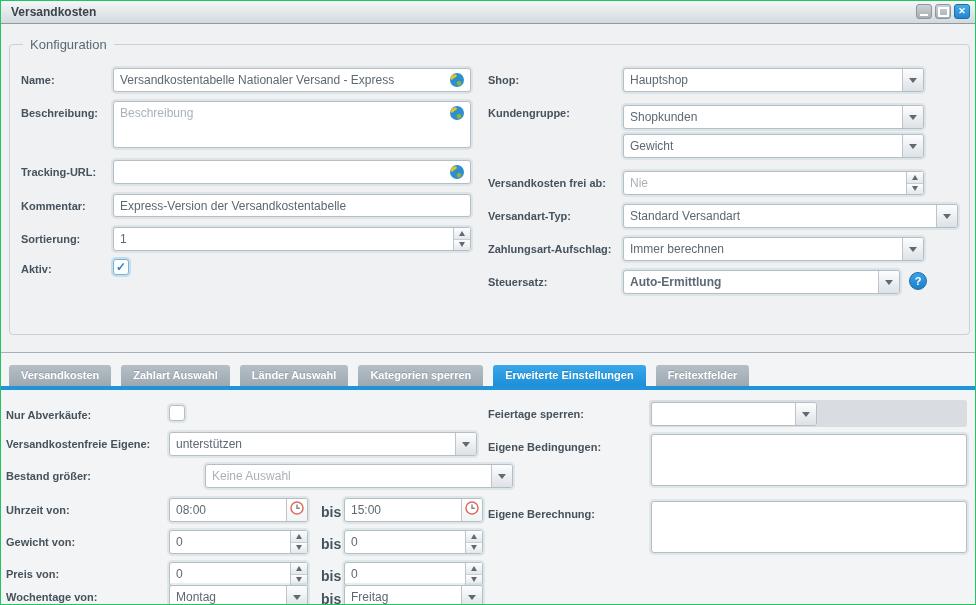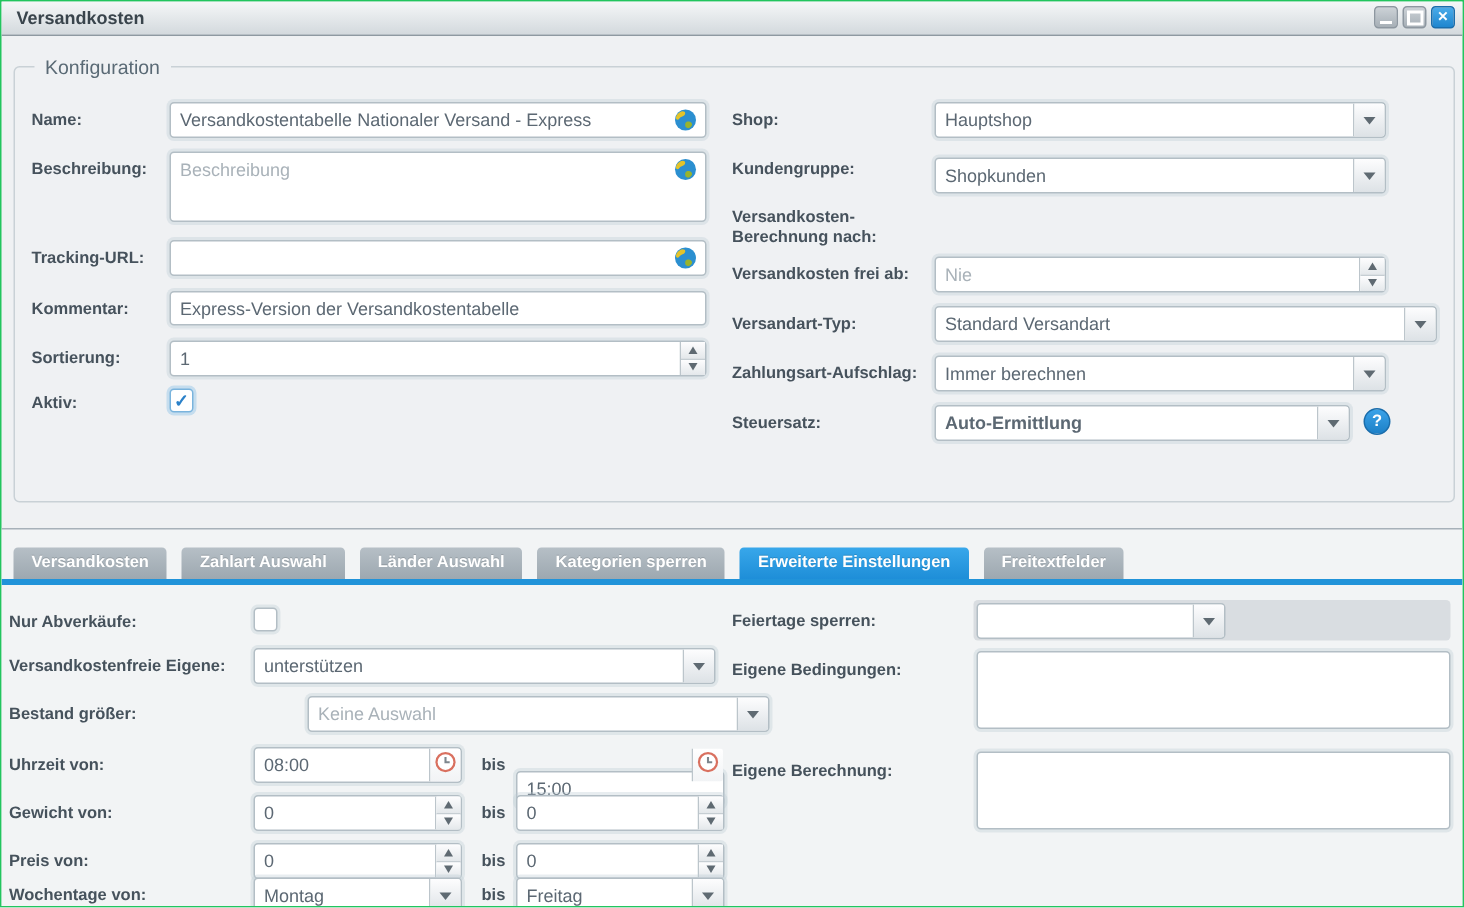--- a/index.html
+++ b/index.html
@@ -90,21 +90,21 @@
   .tabstrip { position:absolute; left:8px; top:364px; display:flex; gap:10px; }
   .tab {
     height:21px; padding:0 12px; border-radius:3px 3px 0 0;
     background:linear-gradient(#b6bfc6,#9da8b0);
     color:#fff; font-size:11px; font-weight:bold; line-height:21px;
     text-shadow:0 -1px 0 rgba(0,0,0,0.15); cursor:pointer; white-space:nowrap;
   }
   .tab.active { background:linear-gradient(#38a7ea,#1e8ed8); }
   .bluebar { position:absolute; left:0; right:0; top:385px; height:4px; background:#2193d9; }
   .graystrip { position:absolute; background:#d9dde1; border-radius:3px; }
-  .bis { position:absolute; font-size:11px; font-weight:bold; color:#46525c; }
+  .bis { position:absolute; font-size:14px; font-weight:bold; color:#46525c; }
 </style>
 </head>
 <body>
 
 <div class="window">
 
   <div class="titlebar">
     <span class="title">Versandkosten</span>
     <div class="controls">
       <div class="ctrl gray">
@@ -180,21 +180,26 @@
   </div>
 
   <div class="lbl" style="left:487px;top:106px;">Kundengruppe:</div>
   <div style="position:absolute;left:622px;top:104px;width:301px;height:24px;">
     <input class="txt" style="left: 0px; top: 0px; width: 100%; height: 100%; padding-right: 24px;" readonly="" value="Shopkunden">
     <div class="trigger">
         <div class="arrow-down"></div>
       </div>
   </div>
 
-  <div class="lbl wide" style="left:487px;top:138px;">Versandkosten-Berechnung nach:</div>
+  <div style="position:absolute;left:622px;top:133px;width:301px;height:24px;">
+    <input class="txt" style="left: 0px; top: 0px; width: 100%; height: 100%; padding-right: 24px;" readonly="" value="Gewicht">
+    <div class="trigger">
+        <div class="arrow-down"></div>
+      </div>
+  </div>
 
   <div class="lbl" style="left:487px;top:176px;">Versandkosten frei ab:</div>
   <div style="position:absolute;left:622px;top:170px;width:301px;height:24px;">
     <input class="txt" style="left: 0px; top: 0px; width: 100%; height: 100%; padding-right: 22px;" placeholder="Nie">
     <div class="spinner">
       <div class="spin-btn up">
           <div class="tri-up"></div>
         </div>
       <div class="spin-btn">
           <div class="tri-down"></div>
@@ -263,21 +268,21 @@
     <input class="txt" style="left: 0px; top: 0px; width: 100%; height: 100%; padding-right: 24px;" value="08:00">
     <div class="trigger time">
       <span><svg width="16" height="16" viewBox="0 0 16 16">
             <circle cx="8" cy="8" r="6" fill="#fff" stroke="#d9705f" stroke-width="1.5"></circle>
             <path d="M8 4.6 V8.2 H10.8" stroke="#7d868d" stroke-width="1.4" fill="none"></path>
           </svg></span>
     </div>
   </div>
   <div class="bis" style="left:320px;top:503px;">bis</div>
   <div style="position:absolute;left:343px;top:497px;width:139px;height:24px;">
-    <input class="txt" style="left: 0px; top: 16px; width: 100%; height: 100%; padding-right: 24px;" value="15:00">
+    <input class="txt" style="left: 0px; top: 0px; width: 100%; height: 100%; padding-right: 24px;" value="15:00">
     <div class="trigger time">
       <span><svg width="16" height="16" viewBox="0 0 16 16">
             <circle cx="8" cy="8" r="6" fill="#fff" stroke="#d9705f" stroke-width="1.5"></circle>
             <path d="M8 4.6 V8.2 H10.8" stroke="#7d868d" stroke-width="1.4" fill="none"></path>
           </svg></span>
     </div>
   </div>
 
   <div class="lbl" style="left:5px;top:535px;">Gewicht von:</div>
   <div style="position:absolute;left:168px;top:529px;width:139px;height:24px;">

